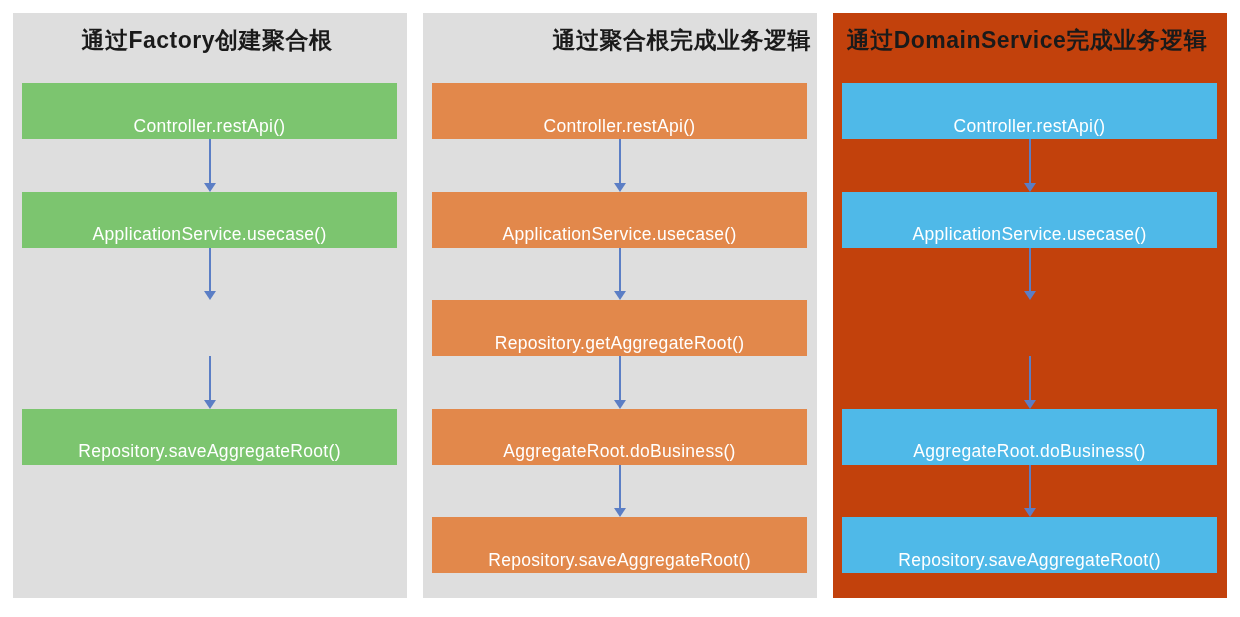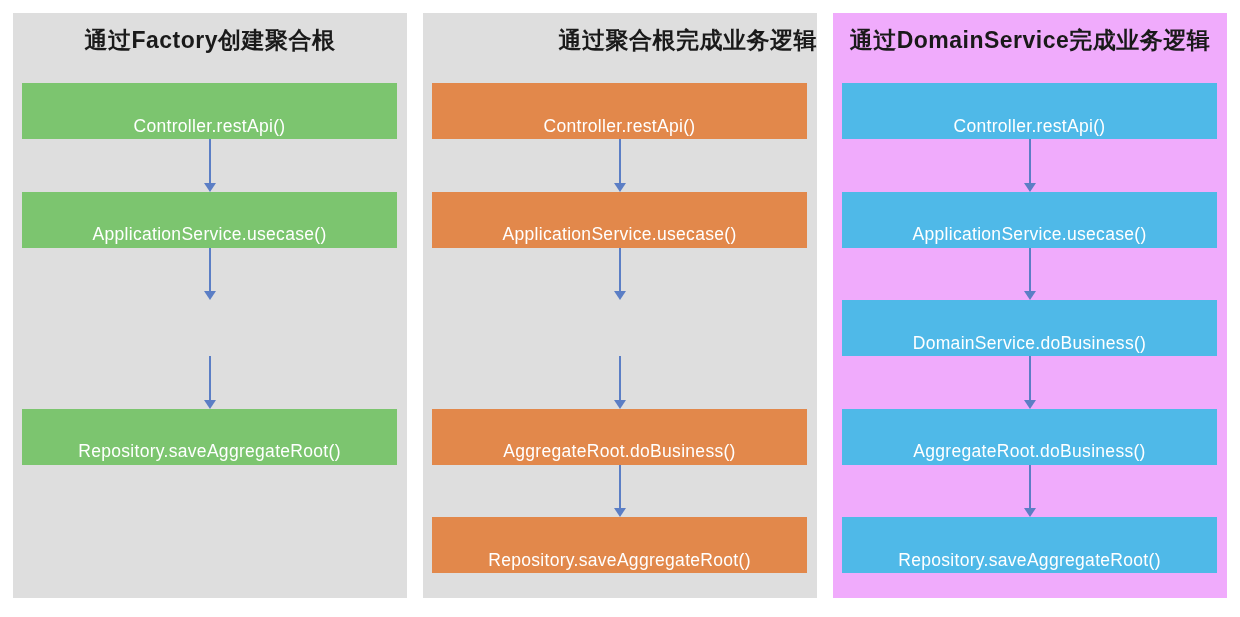--- a/index.html
+++ b/index.html
@@ -18,21 +18,21 @@
   }
   .panel {
     flex: 1 1 0;
     position: relative;
     height: 585px;
   }
   .panel-title {
     position: absolute;
     top: 12px;
     left: 0;
-    right: 0;
+    right: 6px;
     margin: 0;
     text-align: center;
     font-size: 23px;
     font-weight: 600;
     letter-spacing: 0.5px;
     white-space: nowrap;
   }
   .flow-box {
     position: absolute;
     left: 9px;
@@ -119,64 +119,64 @@
 
   <div class="flow-box" style="top: 178.5px; background: rgb(226, 136, 75);">
     <span style="color: rgb(255, 255, 255);">ApplicationService.usecase()</span>
   </div>
 
   <div class="flow-arrow" style="top: 234.5px; height: 52.5px;">
     <div class="arrow-stem" style="background: rgb(91, 126, 197);"></div>
     <div class="arrow-head" style="border-top-color: rgb(91, 126, 197);"></div>
   </div>
 
+  <div class="flow-box" style="top: 287px; background: rgb(226, 136, 75);">
+    <span style="color: rgb(255, 255, 255);">Repository.getAggregateRoot()</span>
+  </div>
 
   <div class="flow-arrow" style="top: 343px; height: 52.5px;">
     <div class="arrow-stem" style="background: rgb(91, 126, 197);"></div>
     <div class="arrow-head" style="border-top-color: rgb(91, 126, 197);"></div>
   </div>
 
   <div class="flow-box" style="top: 395.5px; background: rgb(226, 136, 75);">
     <span style="color: rgb(255, 255, 255);">AggregateRoot.doBusiness()</span>
   </div>
 
   <div class="flow-arrow" style="top: 451.5px; height: 52.5px;">
     <div class="arrow-stem" style="background: rgb(91, 126, 197);"></div>
     <div class="arrow-head" style="border-top-color: rgb(91, 126, 197);"></div>
   </div>
 
   <div class="flow-box" style="top: 504px; background: rgb(226, 136, 75);">
     <span style="color: rgb(255, 255, 255);">Repository.saveAggregateRoot()</span>
   </div>
 </section>
 
-  <section class="panel" style="background: #f0abfc;">
+  <section class="panel" style="background: #c2410c;">
     <h2 class="panel-title" style="color: rgb(26, 26, 26);">通过DomainService完成业务逻辑</h2>
 
   <div class="flow-box" style="top: 70px; background: rgb(79, 185, 232);">
     <span style="color: rgb(255, 255, 255);">Controller.restApi()</span>
   </div>
 
   <div class="flow-arrow" style="top: 126px; height: 52.5px;">
     <div class="arrow-stem" style="background: rgb(91, 126, 197);"></div>
     <div class="arrow-head" style="border-top-color: rgb(91, 126, 197);"></div>
   </div>
 
   <div class="flow-box" style="top: 178.5px; background: rgb(79, 185, 232);">
     <span style="color: rgb(255, 255, 255);">ApplicationService.usecase()</span>
   </div>
 
   <div class="flow-arrow" style="top: 234.5px; height: 52.5px;">
     <div class="arrow-stem" style="background: rgb(91, 126, 197);"></div>
     <div class="arrow-head" style="border-top-color: rgb(91, 126, 197);"></div>
   </div>
 
-  <div class="flow-box" style="top: 287px; background: rgb(79, 185, 232);">
-    <span style="color: rgb(255, 255, 255);">DomainService.doBusiness()</span>
-  </div>
 
   <div class="flow-arrow" style="top: 343px; height: 52.5px;">
     <div class="arrow-stem" style="background: rgb(91, 126, 197);"></div>
     <div class="arrow-head" style="border-top-color: rgb(91, 126, 197);"></div>
   </div>
 
   <div class="flow-box" style="top: 395.5px; background: rgb(79, 185, 232);">
     <span style="color: rgb(255, 255, 255);">AggregateRoot.doBusiness()</span>
   </div>
 

